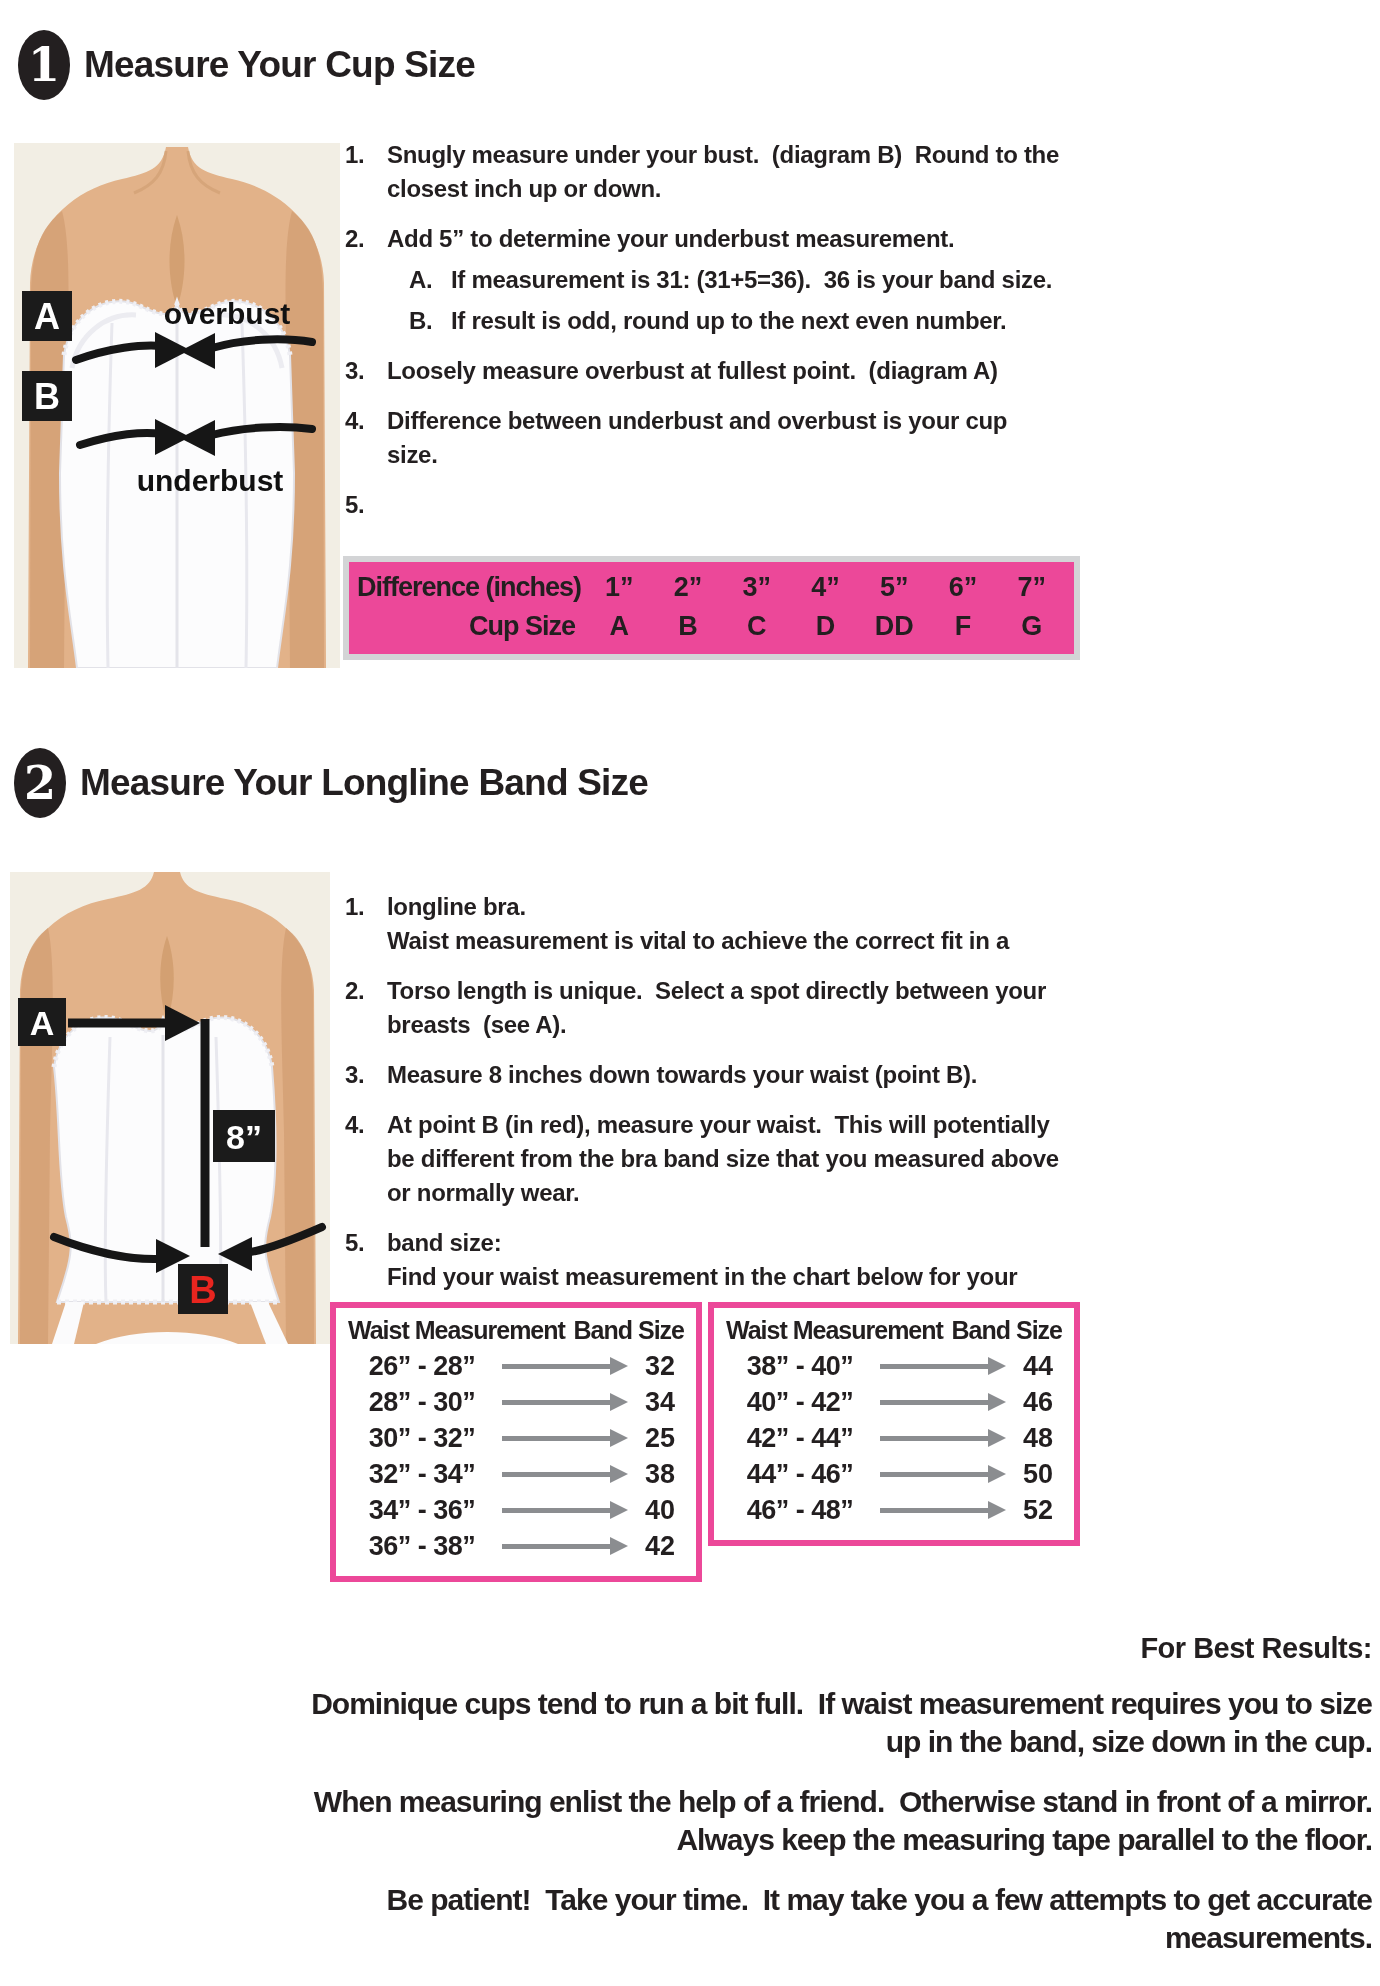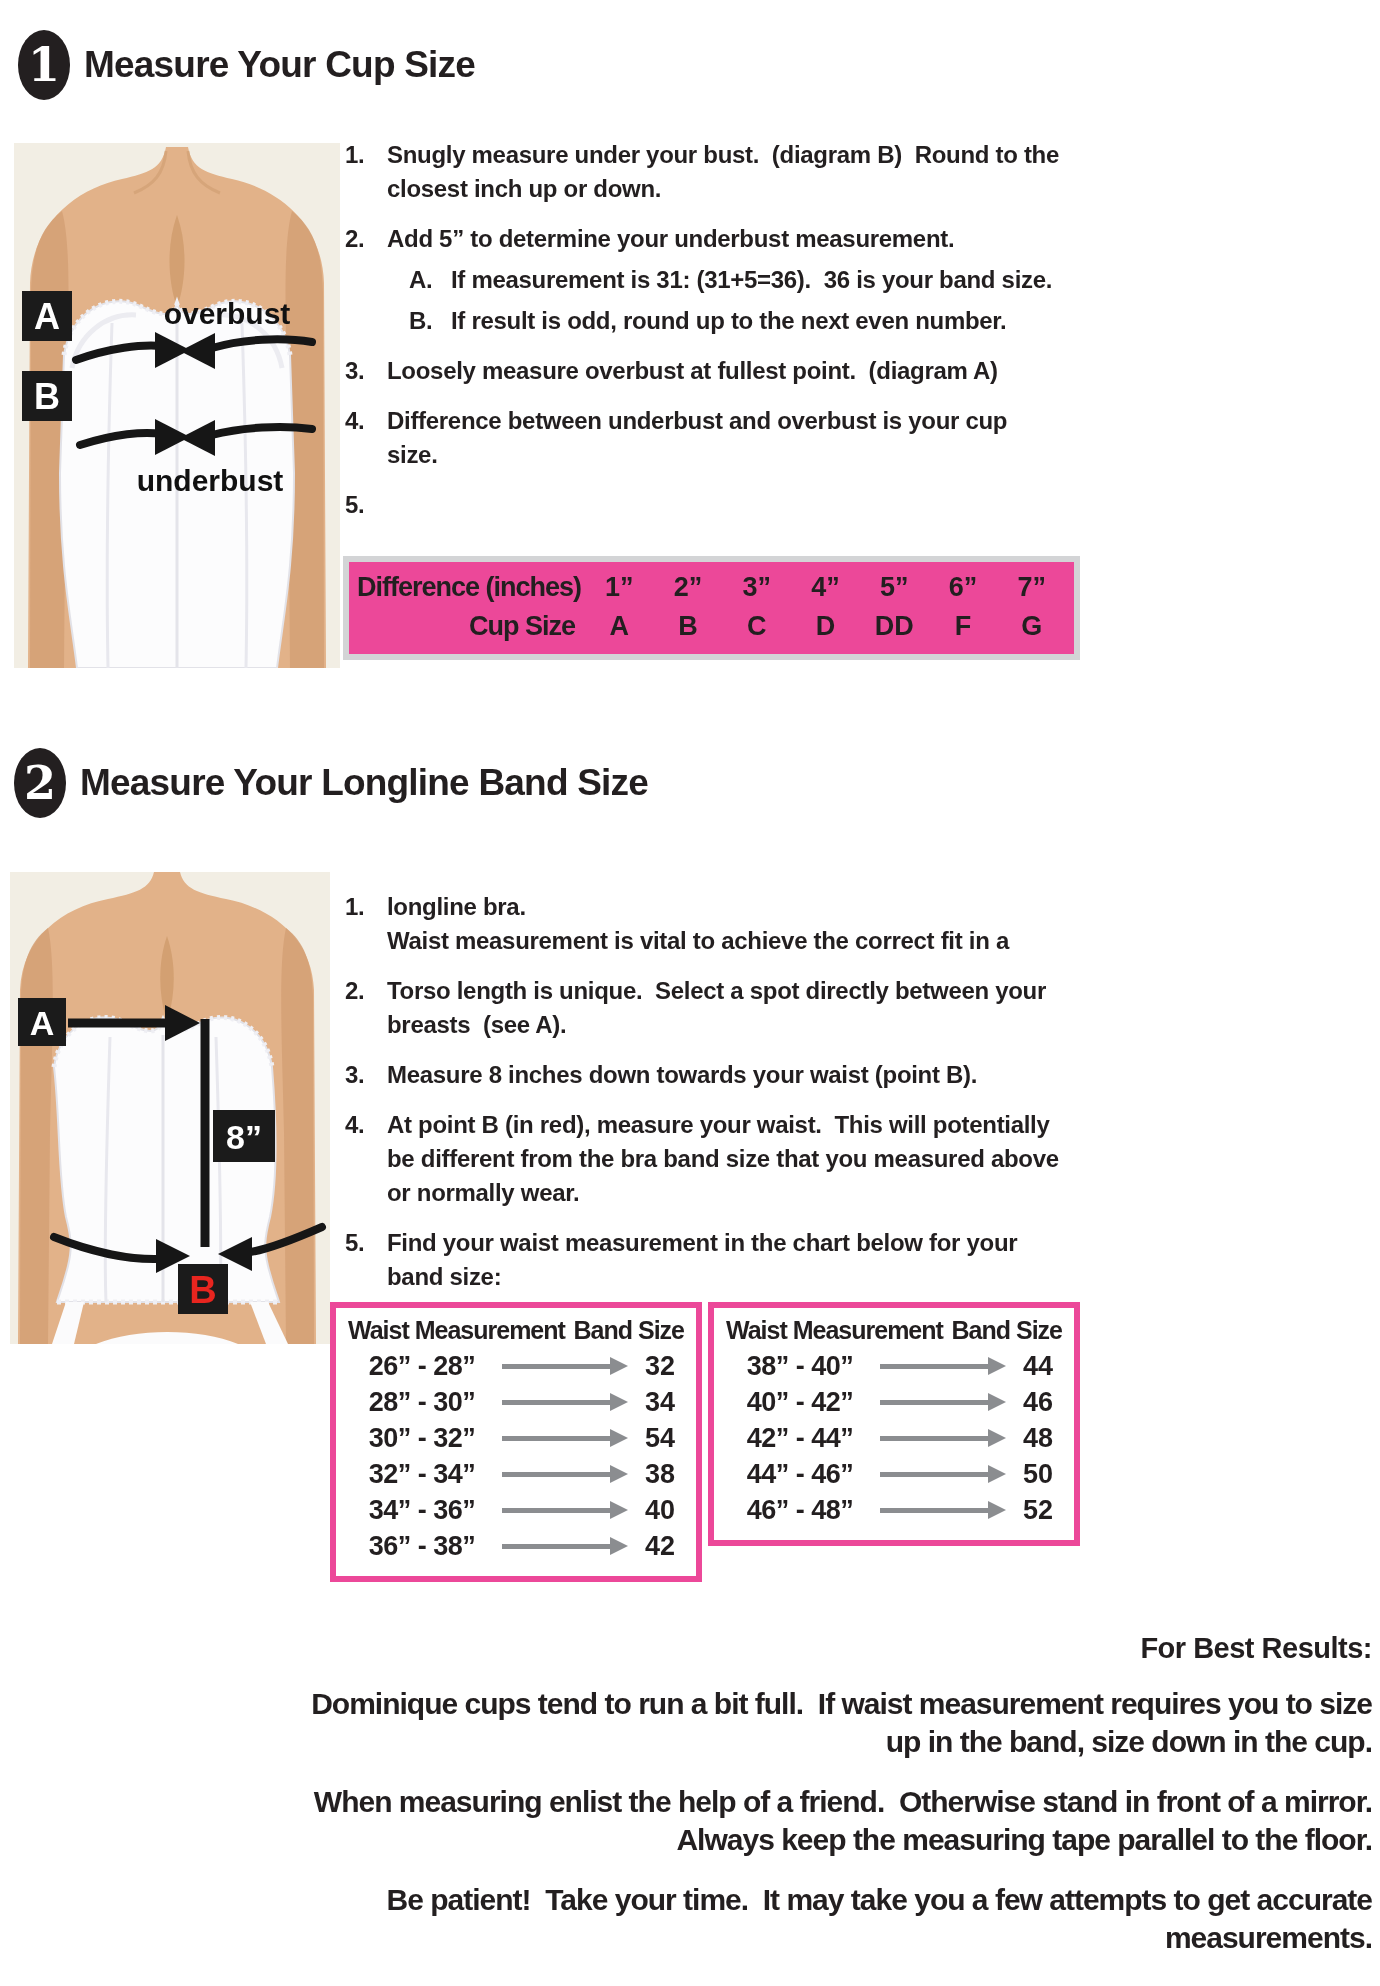--- a/index.html
+++ b/index.html
@@ -250,22 +250,22 @@
       <span class="num">4.</span>
       <span class="txt">
         <div class="line">At point B (in red), measure your waist.  This will potentially</div>
         <div class="line">be different from the bra band size that you measured above</div>
         <div class="line">or normally wear.</div>
       </span>
     </div>
     <div class="step">
       <span class="num">5.</span>
       <span class="txt">
+        <div class="line">band size:</div>
         <div class="line">Find your waist measurement in the chart below for your</div>
-        <div class="line">band size:</div>
       </span>
     </div>
   </div>
 
   <div class="band-chart" style="left:330px; top:1302px;">
     <div class="band-head-row">
       <span>Waist Measurement</span>
       <span>Band Size</span>
     </div>
     <div class="band-row">
@@ -283,21 +283,21 @@
           <span class="band-tri"></span>
         </span>
       <span class="band-size">34</span>
     </div>
     <div class="band-row">
       <span class="band-range">30” - 32”</span>
       <span class="band-arrow">
           <span class="band-line"></span>
           <span class="band-tri"></span>
         </span>
-      <span class="band-size">54</span>
+      <span class="band-size">25</span>
     </div>
     <div class="band-row">
       <span class="band-range">32” - 34”</span>
       <span class="band-arrow">
           <span class="band-line"></span>
           <span class="band-tri"></span>
         </span>
       <span class="band-size">38</span>
     </div>
     <div class="band-row">

